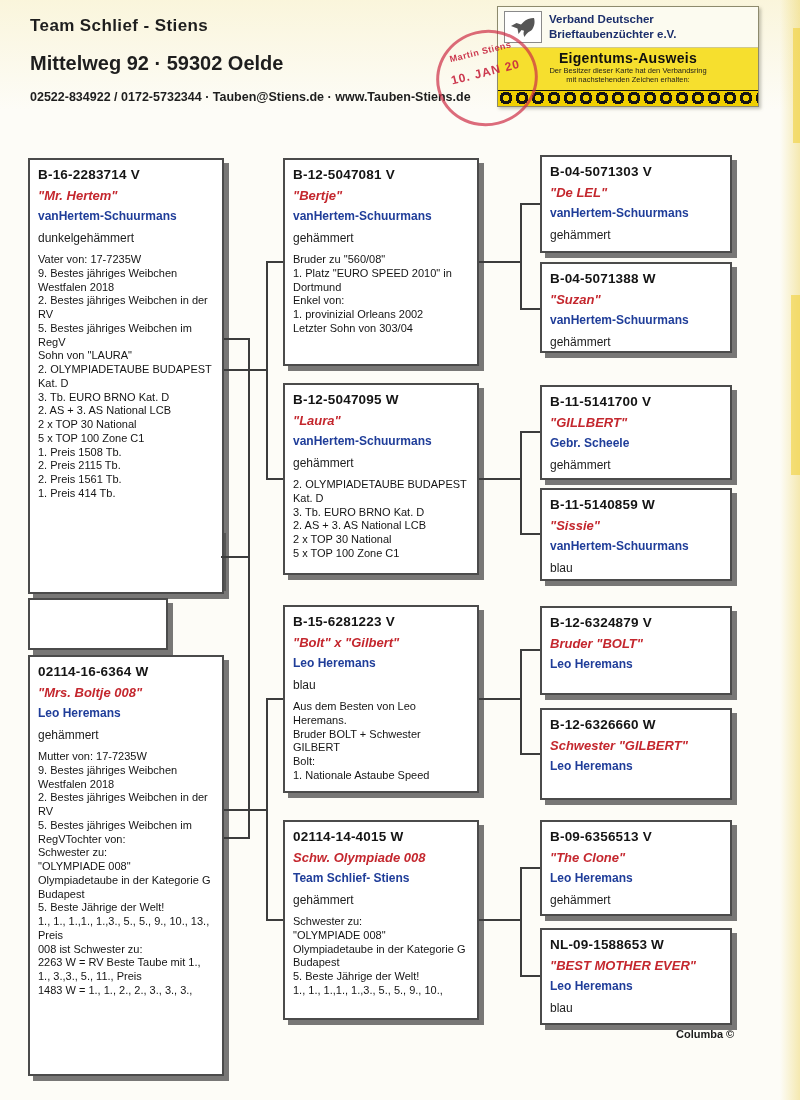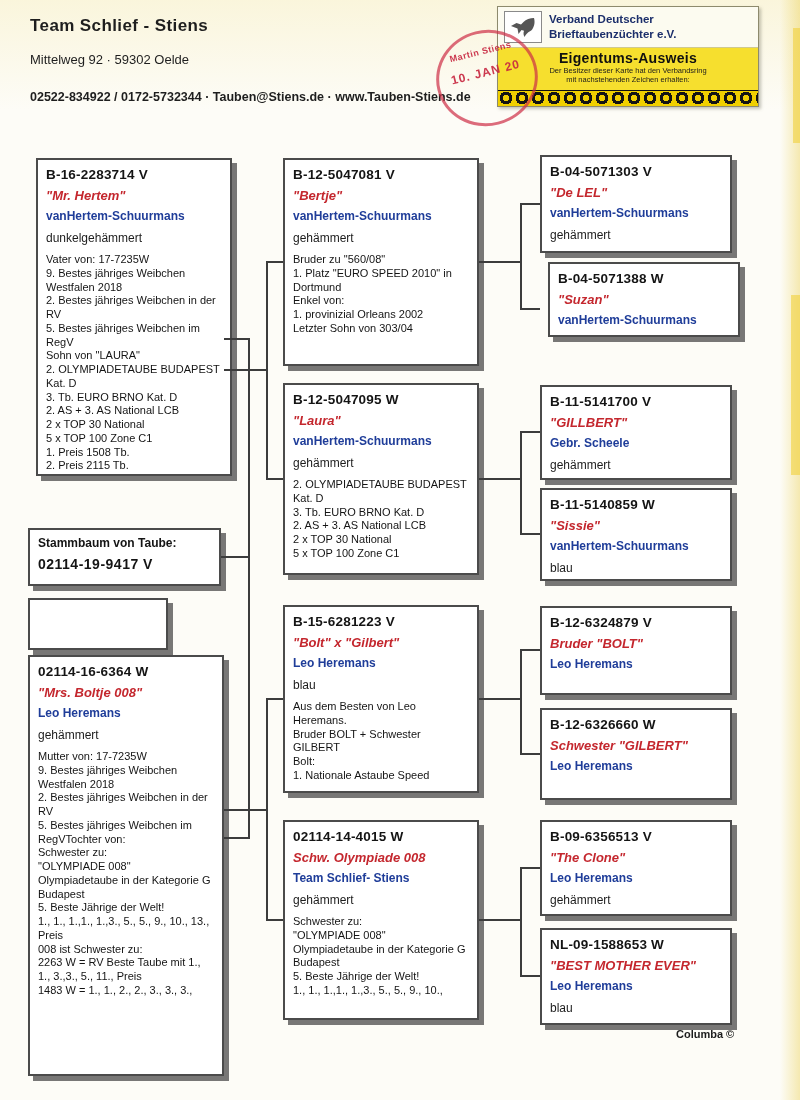--- a/index.html
+++ b/index.html
@@ -5,21 +5,21 @@
   html,body{margin:0;padding:0;}
   body{font-family:"Liberation Sans", sans-serif; background:#e8e6e0;}
   .page{position:relative; width:800px; height:1100px; margin:0 auto; overflow:hidden;
         background:#fdfcf7;
         background-image:
           linear-gradient(270deg, rgba(232,204,70,0.40) 0px, rgba(232,204,70,0.0) 20px),
           linear-gradient(180deg, rgba(238,218,110,0.20) 0px, rgba(238,218,110,0.0) 110px);}
   .yellow-strip{position:absolute; background:rgba(240,206,45,0.55);}
   
   .hdr-team{position:absolute; left:30px; top:16px; font-size:17px; font-weight:bold; color:#1e1e1e; letter-spacing:.4px;}
-  .hdr-addr{position:absolute; left:30px; top:52px; font-size:13px; font-weight:normal; color:#1e1e1e;}
+  .hdr-addr{position:absolute; left:30px; top:52px; font-size:20px; font-weight:bold; color:#1e1e1e;}
   .hdr-contact{position:absolute; left:30px; top:90px; font-size:12.5px; font-weight:bold; color:#1e1e1e;}
   
   .stamp{position:absolute; left:436px; top:30px; width:96px; height:90px;
          border:3px solid rgba(205,45,70,0.70); border-radius:50%;
          transform:rotate(-14deg); color:rgba(200,40,65,0.92); text-align:center; z-index:3;}
   .stamp-top{margin-top:13px; font-size:9px; font-weight:bold; letter-spacing:.5px;}
   .stamp-date{margin-top:9px; font-size:12px; font-weight:bold; letter-spacing:1px;}
   
   .card{position:absolute; left:497px; top:6px; width:260px; background:#f6df2e;
         border:1px solid #8d8a6d; box-shadow:2px 2px 3px rgba(90,90,70,.35); z-index:2;}
@@ -36,28 +36,28 @@
              background-size:16px 15px; border-top:1px solid #111;}
   
   .pbox{position:absolute; background:#ffffff; border:2px solid #4b4b4b; box-sizing:border-box;
         box-shadow:5px 5px 0 rgba(75,75,75,0.75); padding:7px 8px; overflow:hidden;}
   .pbox > div:empty{display:none;}
   .ring{font-size:13.5px; font-weight:bold; color:#141414; letter-spacing:.2px;}
   .pname{margin-top:6px; font-size:13px; font-weight:bold; font-style:italic; color:#c4272e;}
   .breeder{margin-top:6px; font-size:12px; font-weight:bold; color:#1f3d99;}
   .pcolor{margin-top:8px; font-size:12px; color:#1c1c1c;}
   .details{margin-top:8px; font-size:11px; color:#141414; line-height:1.25; white-space:pre-line;}
-  .box-father{left:36px; top:158px; width:196px; height:318px;}
+  .box-father{left:28px; top:158px; width:196px; height:436px;}
   .box-mother{left:28px; top:655px; width:196px; height:421px;}
   .box-ff{left:283px; top:158px; width:196px; height:208px;}
   .box-fm{left:283px; top:383px; width:196px; height:192px;}
   .box-mf{left:283px; top:605px; width:196px; height:188px;}
   .box-mm{left:283px; top:820px; width:196px; height:200px;}
   .box-fff{left:540px; top:155px; width:192px; height:98px;}
-  .box-ffm{left:540px; top:262px; width:192px; height:75px;margin-left:8px;}
+  .box-ffm{left:540px; top:262px; width:192px; height:91px;}
   .box-fmf{left:540px; top:385px; width:192px; height:95px;}
   .box-fmm{left:540px; top:488px; width:192px; height:93px;}
   .box-mff{left:540px; top:606px; width:192px; height:89px;}
   .box-mfm{left:540px; top:708px; width:192px; height:92px;}
   .box-mmf{left:540px; top:820px; width:192px; height:96px;}
   .box-mmm{left:540px; top:928px; width:192px; height:97px;}
   
   .subject-box{position:absolute; left:28px; top:528px; width:193px; height:58px; background:#fff;
                border:2px solid #4b4b4b; box-sizing:border-box; box-shadow:5px 5px 0 rgba(75,75,75,0.75); padding:6px 8px;}
   .subject-label{font-size:12px; font-weight:bold; color:#141414;}

